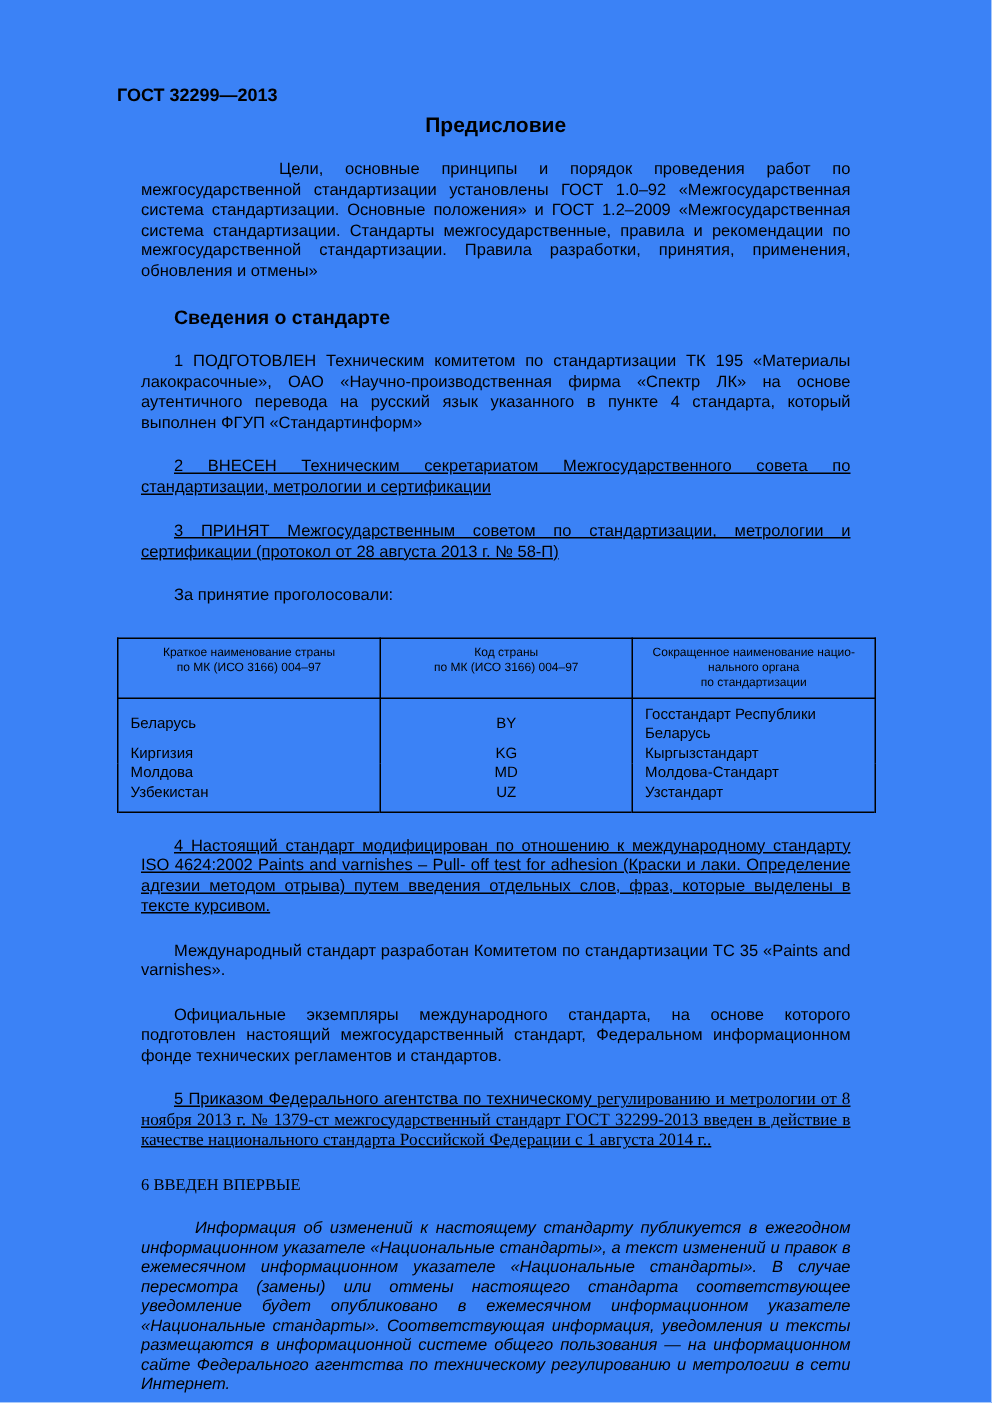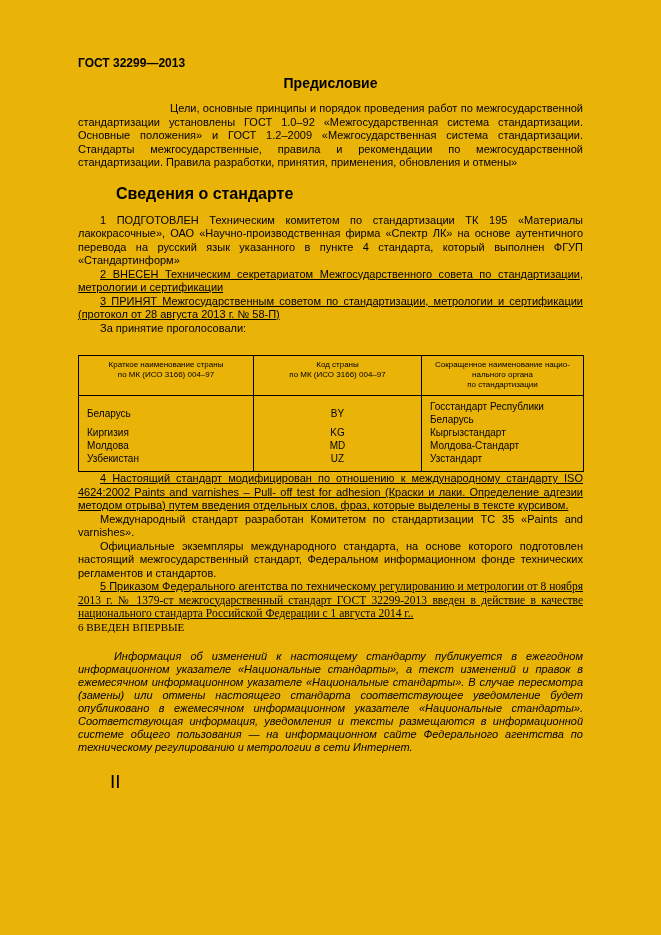--- a/index.html
+++ b/index.html
@@ -4,21 +4,21 @@
 <style>
   html, body {
     margin: 0;
     padding: 0;
     background: #ffffff;
   }
   .page {
     position: relative;
     width: 661px;
     height: 935px;
-    background: #eab308;
+    background: #3b82f6;
     box-sizing: border-box;
     padding: 56px 78px 0 78px;
     font-family: "Liberation Sans", sans-serif;
     color: #000000;
     overflow: hidden;
   }
   .doc-number {
     font-size: 12px;
     font-weight: bold;
     line-height: 14px;
@@ -26,29 +26,29 @@
   .foreword-title {
     font-size: 14px;
     font-weight: bold;
     text-align: center;
     margin: 5px 0 11px 0;
   }
   p.body {
     font-size: 11px;
     line-height: 13.5px;
     text-align: justify;
-    margin: 0;
+    margin: 16px;
   }
   .ind      { text-indent: 22px; }
   .ind-big  { text-indent: 92px; }
   .ind-note { text-indent: 36px; }
   .gap-12   { margin-top: 12px; text-decoration: underline; }
   .gap-9    { margin-top: 9px; }
   .info-title {
-    font-size: 16px;
+    font-size: 13px;
     font-weight: bold;
     margin: 15px 0 11px 38px;
   }
   table.voting {
     border-collapse: collapse;
     width: 505px;
     margin-top: 20px;
     table-layout: fixed;
   }
   table.voting th {

